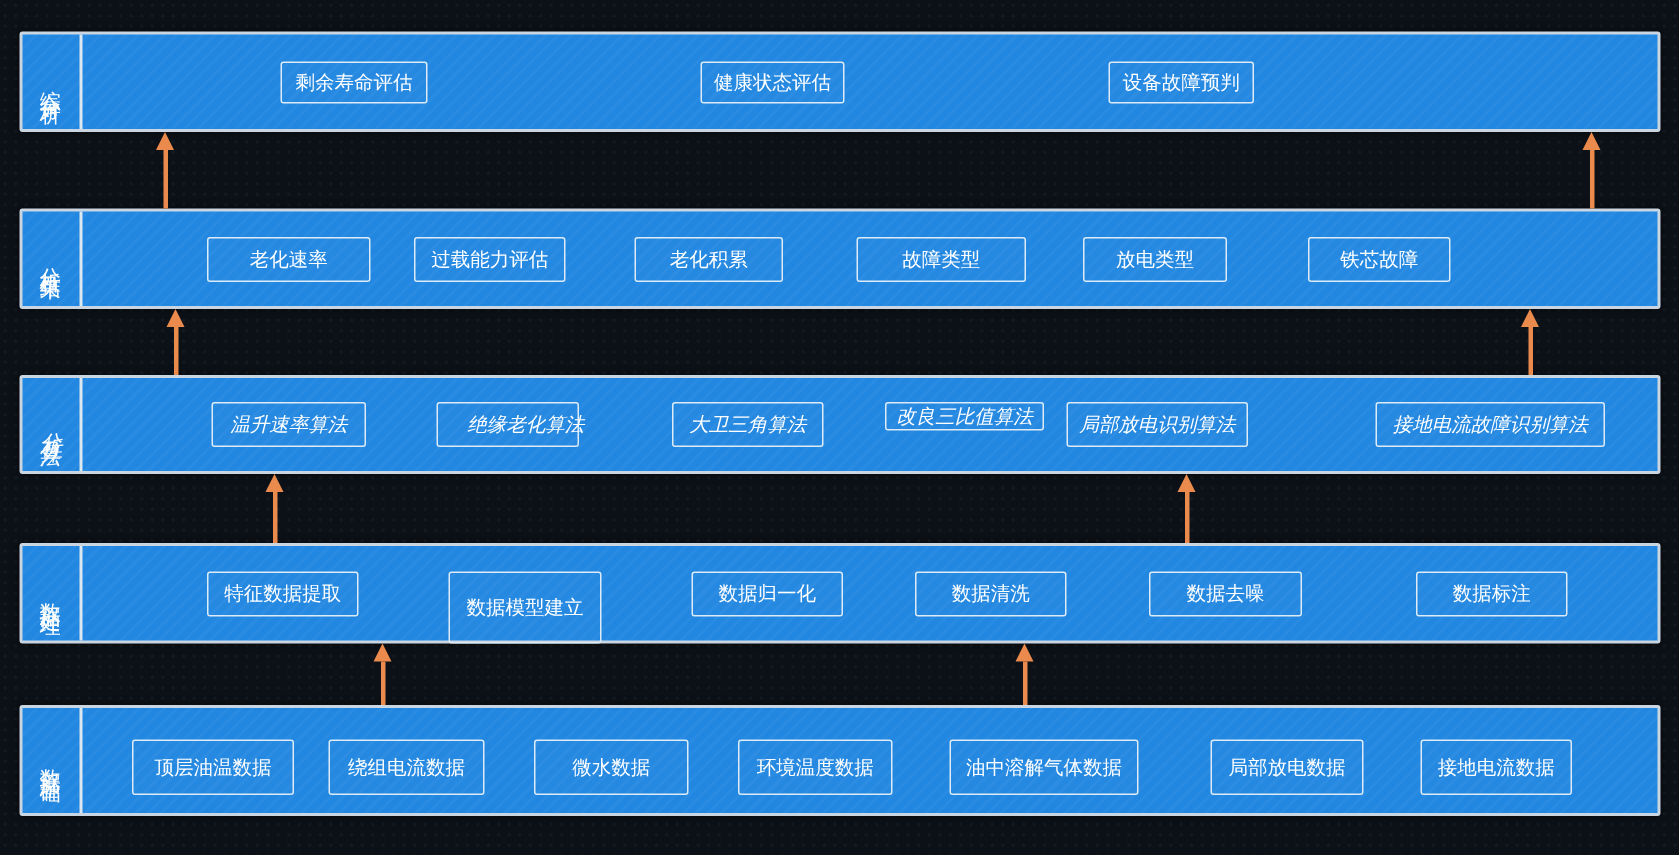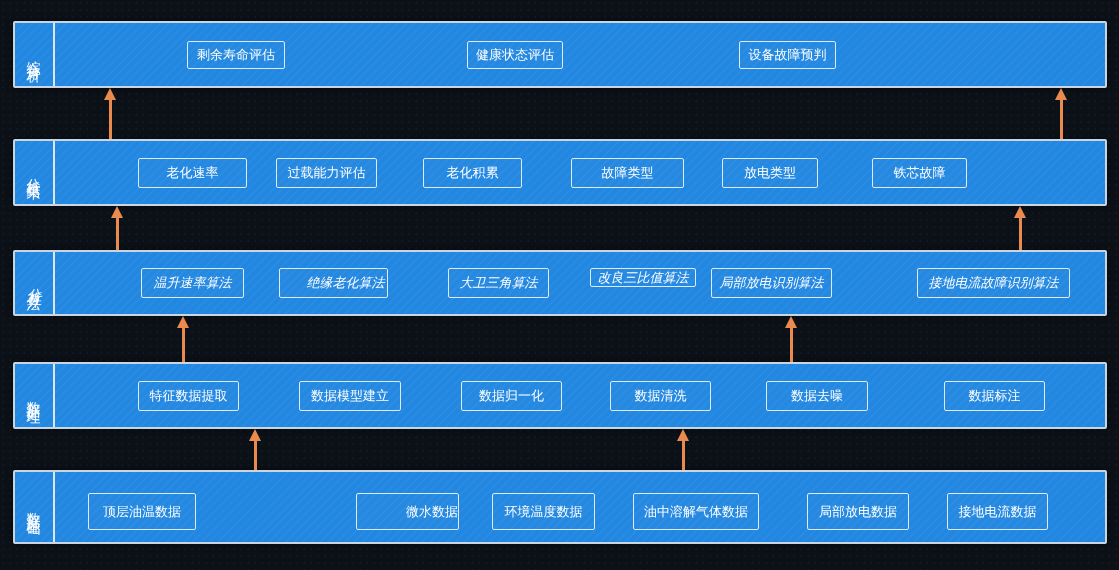--- a/index.html
+++ b/index.html
@@ -100,21 +100,21 @@
   </div>
 
   <div class="band" style="top: 250px; height: 66px; font-style: italic;">
     <div class="band-label">
         <span>分析算法</span>
       </div>
     <div class="boxes">
         <div class="node-box" style="left: 86px; width: 103px; height: 30px; top: 16px;">
           <span>温升速率算法</span>
         </div>
-        <div class="node-box" style="left: 224px; width: 109px; height: 30px; top: 16px; padding-left: 24px;">
+        <div class="node-box" style="left: 236px; width: 95px; height: 30px; top: 16px; padding-left: 24px;">
           <span>绝缘老化算法</span>
         </div>
         <div class="node-box" style="left: 393px; width: 101px; height: 30px; top: 16px;">
           <span>大卫三角算法</span>
         </div>
         <div class="node-box" style="left: 535px; width: 106px; height: 19px; top: 16px;">
           <span>改良三比值算法</span>
         </div>
         <div class="node-box" style="left: 656px; width: 121px; height: 30px; top: 16px;">
           <span>局部放电识别算法</span>
@@ -126,21 +126,21 @@
   </div>
 
   <div class="band" style="top: 362px; height: 67px;">
     <div class="band-label">
         <span>数据处理</span>
       </div>
     <div class="boxes">
         <div class="node-box" style="left: 83px; width: 101px; height: 30px; top: 17px;">
           <span>特征数据提取</span>
         </div>
-        <div class="node-box" style="left: 244px; width: 102px; height: 30px; top: 17px;">
+        <div class="node-box" style="left: 244px; width: 102px; height: 48px; top: 17px;">
           <span>数据模型建立</span>
         </div>
         <div class="node-box" style="left: 406px; width: 101px; height: 30px; top: 17px;">
           <span>数据归一化</span>
         </div>
         <div class="node-box" style="left: 555px; width: 101px; height: 30px; top: 17px;">
           <span>数据清洗</span>
         </div>
         <div class="node-box" style="left: 711px; width: 102px; height: 30px; top: 17px;">
           <span>数据去噪</span>
@@ -152,21 +152,24 @@
   </div>
 
   <div class="band" style="top: 470px; height: 74px;">
     <div class="band-label">
         <span>数据基础</span>
       </div>
     <div class="boxes">
         <div class="node-box" style="left: 33px; width: 108px; height: 37px; top: 21px;">
           <span>顶层油温数据</span>
         </div>
-        <div class="node-box" style="left: 301px; width: 103px; height: 37px; top: 21px; justify-content: flex-end;">
+        <div class="node-box" style="left: 164px; width: 104px; height: 37px; top: 21px;">
+          <span>绕组电流数据</span>
+        </div>
+        <div class="node-box" style="left: 301px; width: 103px; height: 37px; top: 21px;">
           <span>微水数据</span>
         </div>
         <div class="node-box" style="left: 437px; width: 103px; height: 37px; top: 21px;">
           <span>环境温度数据</span>
         </div>
         <div class="node-box" style="left: 578px; width: 126px; height: 37px; top: 21px;">
           <span>油中溶解气体数据</span>
         </div>
         <div class="node-box" style="left: 752px; width: 102px; height: 37px; top: 21px;">
           <span>局部放电数据</span>

